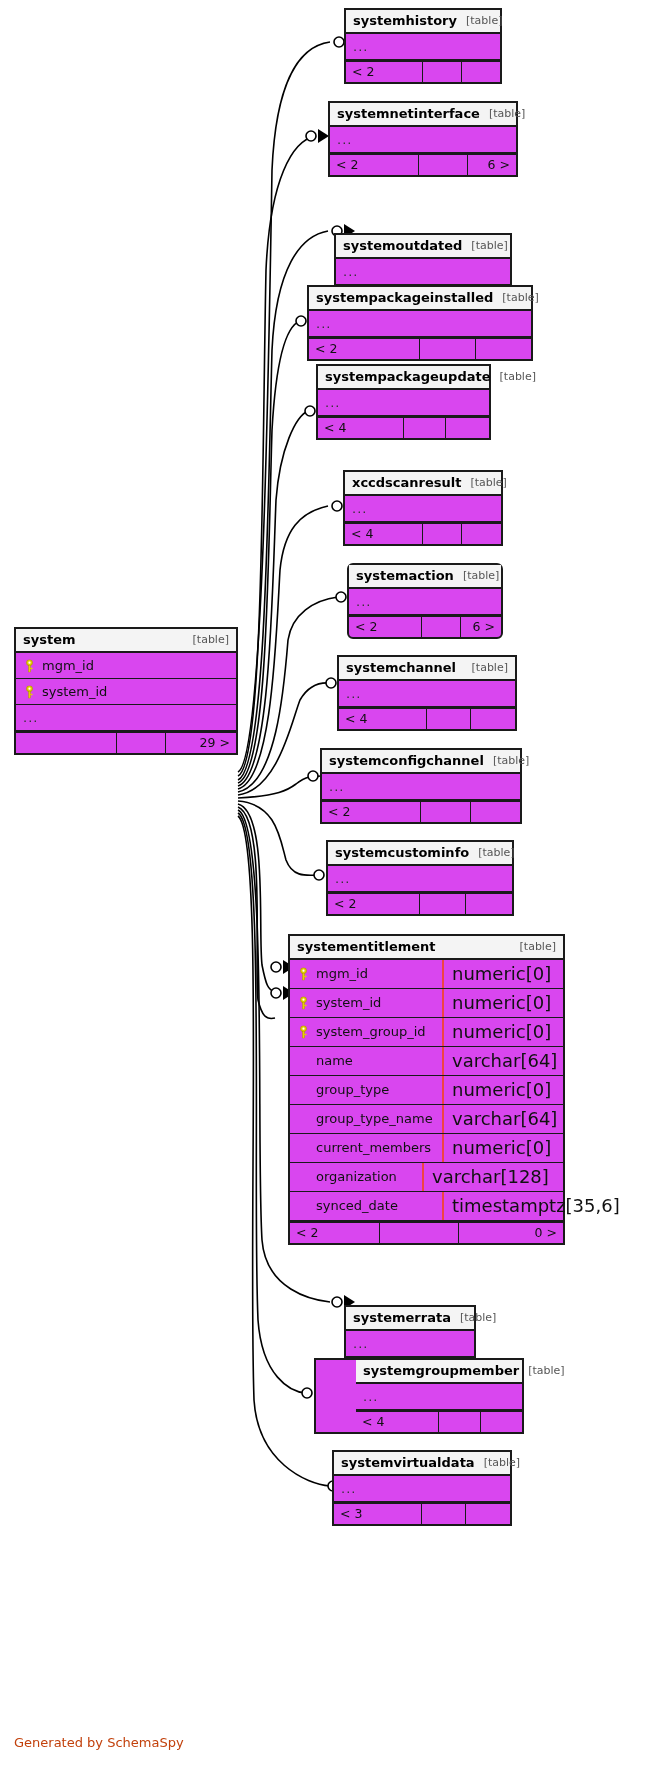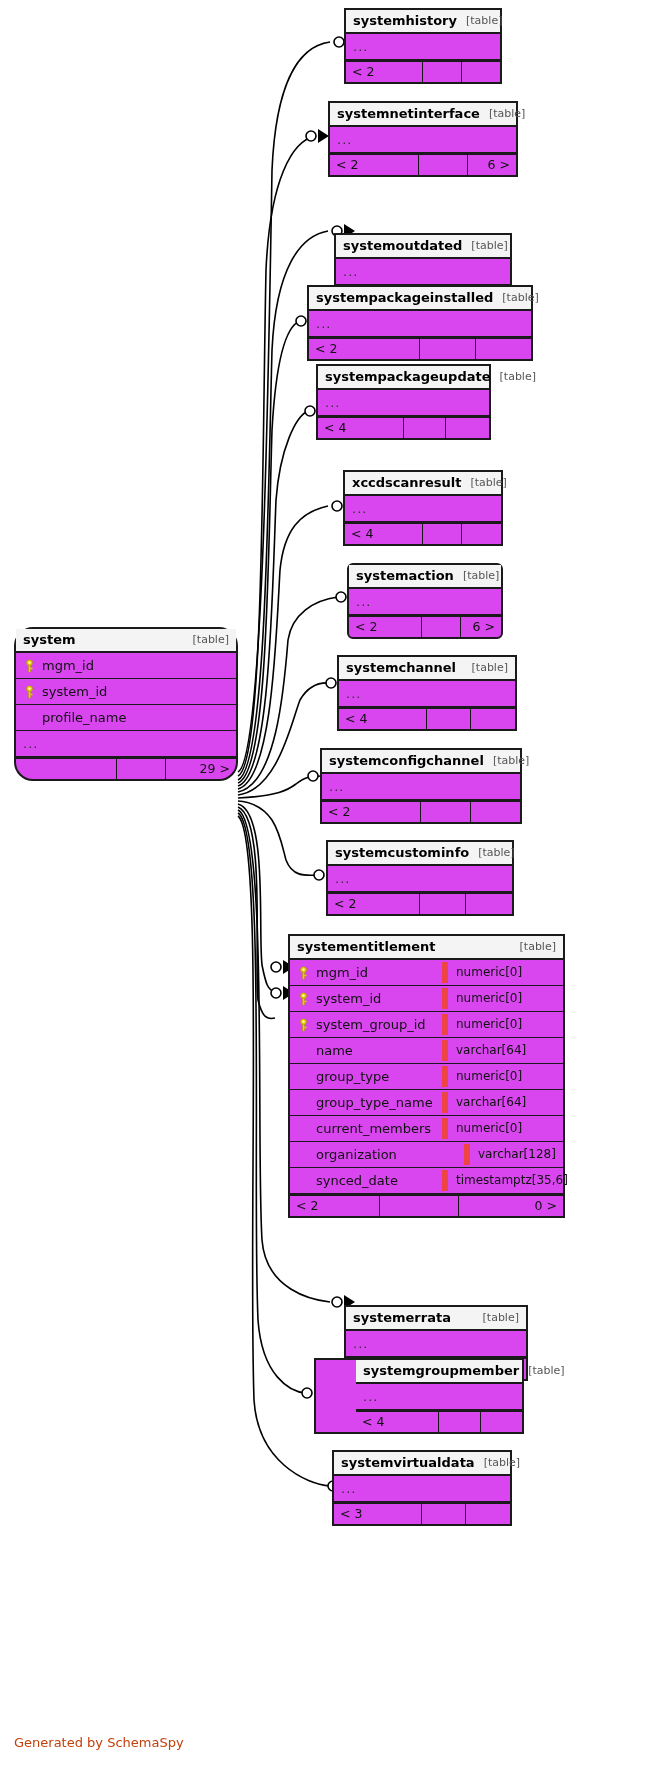--- a/index.html
+++ b/index.html
@@ -16,22 +16,22 @@
              background:#f4f4f4;border-bottom:2px solid #1a1a1a;
              padding:3px 7px 4px 7px;box-sizing:border-box;}
   .node .hdr .tname{font-weight:bold;font-size:13px;color:#000;white-space:nowrap;}
   .node .hdr .ttag{font-size:11px;color:#555;padding-left:9px;white-space:nowrap;}
 
   .row{display:flex;border-bottom:1px solid #1a1a1a;box-sizing:border-box;
        min-height:26px;align-items:center;}
   .row:last-child{border-bottom:none;}
   .row .cname{flex:1;font-size:13px;color:#111;padding:3px 7px 4px 26px;
               box-sizing:border-box;position:relative;white-space:nowrap;}
-  .row .ctype{font-size:12px;color:#111;padding:3px 7px 4px 8px;
-              border-left:6px solid #ef4444;box-sizing:border-box;white-space:nowrap;}
+  .row .ctype{font-size:18px;color:#111;padding:3px 7px 4px 8px;
+              border-left:2px solid #ef4444;box-sizing:border-box;white-space:nowrap;}
   .row.ell .cname{padding-left:7px;color:#333;letter-spacing:1px;}
 
   
   .keyi{position:absolute;left:8px;top:50%;transform:translateY(-50%);
         width:11px;height:13px;}
 
   
   .foot{display:flex;border-top:2px solid #1a1a1a;min-height:22px;box-sizing:border-box;}
   .foot div{font-size:12.5px;color:#111;padding:2px 6px 3px 6px;box-sizing:border-box;
             display:flex;align-items:center;}
@@ -247,21 +247,21 @@
     <div class="row ell">
       <span class="cname">...</span>
     </div>
     <div class="foot">
       <div class="fa" style="width:50%">&lt; 2</div>
       <div class="fb" style="width:25%"></div>
       <div class="fc" style="width:25%"></div>
     </div>
   </div>
 
-  <div class="node" style="left:344px;top:1305px;width:184px;">
+  <div class="node" style="left:344px;top:1305px;width:132px;">
     <div class="hdr">
       <span class="tname">systemerrata</span>
       <span class="ttag">[table]</span>
     </div>
     <div class="row ell">
       <span class="cname">...</span>
     </div>
     <div class="foot">
       <div class="fa" style="width:50%">&lt; 4</div>
       <div class="fb" style="width:25%"></div>
@@ -292,21 +292,21 @@
     <div class="row ell">
       <span class="cname">...</span>
     </div>
     <div class="foot">
       <div class="fa" style="width:50%">&lt; 3</div>
       <div class="fb" style="width:25%"></div>
       <div class="fc" style="width:25%"></div>
     </div>
   </div>
 
-  <div class="node" style="left:14px;top:627px;width:224px;border-radius:19px;">
+  <div class="node" style="left:14px;top:627px;width:224px;">
     <div class="hdr">
       <span class="tname">system</span>
       <span class="ttag">[table]</span>
     </div>
 
     <div class="row">
       <span class="cname"><svg class="keyi" viewBox="0 0 11 13">
           <circle cx="5.5" cy="3.2" r="3" fill="#e8d100" stroke="#a79400" stroke-width="0.7"></circle>
           <circle cx="5.5" cy="3.2" r="1.1" fill="#ffffff"></circle>
           <rect x="4.6" y="5.6" width="1.9" height="7" fill="#e8d100" stroke="#a79400" stroke-width="0.5"></rect>
@@ -316,23 +316,20 @@
 
     <div class="row">
       <span class="cname"><svg class="keyi" viewBox="0 0 11 13">
           <circle cx="5.5" cy="3.2" r="3" fill="#e8d100" stroke="#a79400" stroke-width="0.7"></circle>
           <circle cx="5.5" cy="3.2" r="1.1" fill="#ffffff"></circle>
           <rect x="4.6" y="5.6" width="1.9" height="7" fill="#e8d100" stroke="#a79400" stroke-width="0.5"></rect>
           <rect x="6.4" y="8.2" width="2.1" height="1.5" fill="#e8d100"></rect>
         </svg>system_id</span>
     </div>
 
-    <div class="row">
-      <span class="cname">profile_name</span>
-    </div>
 
     <div class="row ell">
       <span class="cname">...</span>
     </div>
 
     <div class="foot">
       <div class="fa" style="width:46%"></div>
       <div class="fb" style="width:22%"></div>
       <div class="fc" style="width:32%">29 &gt;</div>
     </div>
@@ -390,21 +387,21 @@
       <span class="ctype" style="width:121px">varchar[64]</span>
     </div>
 
     <div class="row">
       <span class="cname">current_members</span>
       <span class="ctype" style="width:121px">numeric[0]</span>
     </div>
 
     <div class="row">
       <span class="cname">organization</span>
-      <span class="ctype" style="width:99px">varchar[128]</span>
+      <span class="ctype" style="width:141px">varchar[128]</span>
     </div>
 
     <div class="row">
       <span class="cname">synced_date</span>
       <span class="ctype" style="width:121px">timestamptz[35,6]</span>
     </div>
 
     <div class="foot">
       <div class="fa" style="width:33%">&lt; 2</div>
       <div class="fb" style="width:29%"></div>

